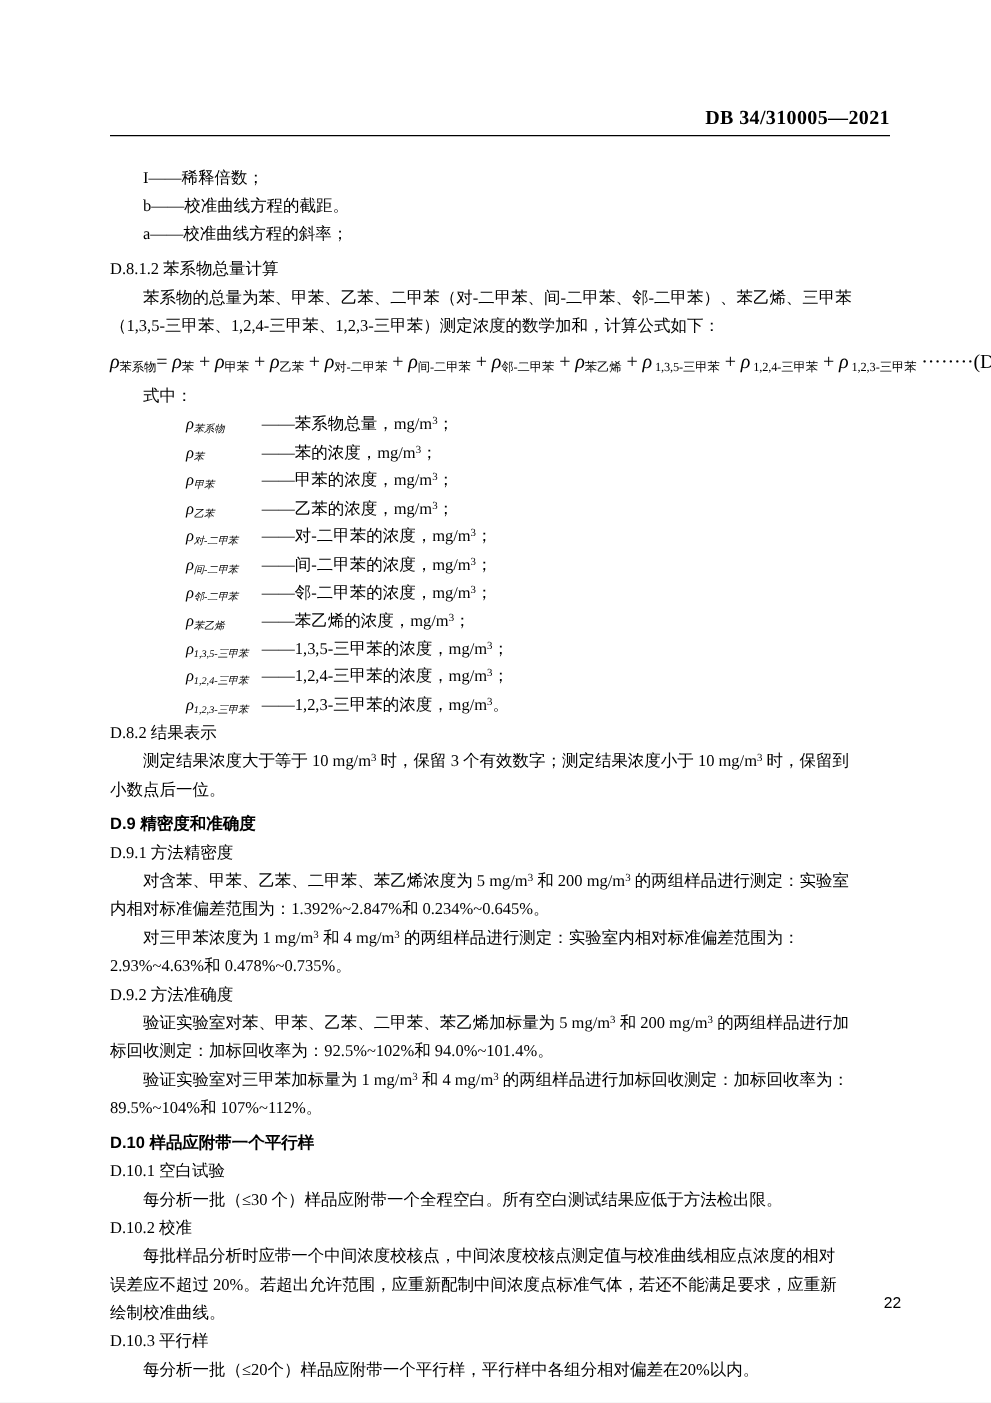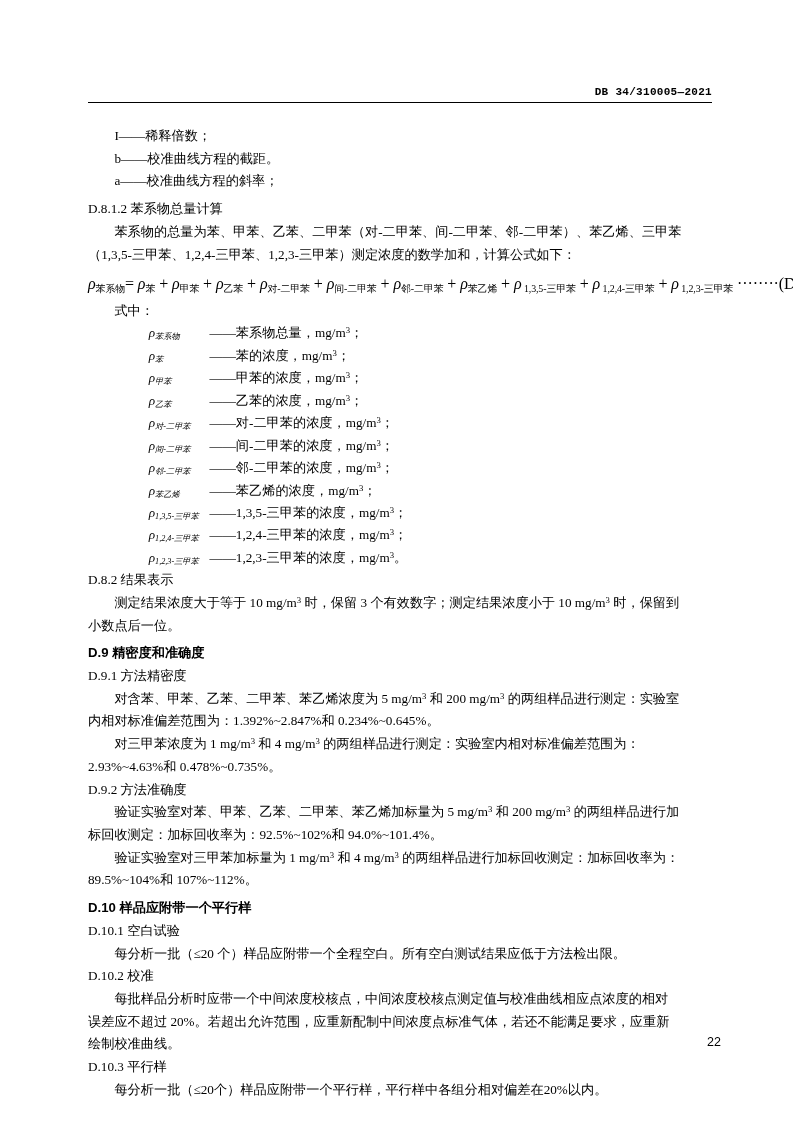--- a/index.html
+++ b/index.html
@@ -19,23 +19,23 @@
     overflow: hidden;
   }
   .content {
     position: absolute;
     left: 88px;
     top: 86px;
     width: 624px;
   }
   .header {
     text-align: right;
-    font-family: Liberation Mono, monospace;
+    font-family: Liberation Serif, serif;
     font-weight: bold;
-    font-size: 11px;
+    font-size: 16px;
     letter-spacing: 0.3px;
     padding-bottom: 4px;
     border-bottom: 1.6px solid #000;
     margin-bottom: 22px;
   }
   .body-block {
     font-size: 13.2px;
     line-height: 1.72;
   }
   p {
@@ -171,21 +171,21 @@
       <p class="indent1">2.93%~4.63%和 0.478%~0.735%。</p>
 
       <p class="sec-sub">D.9.2  方法准确度</p>
       <p class="indent-2em">验证实验室对苯、甲苯、乙苯、二甲苯、苯乙烯加标量为 5 mg/m<sup>3</sup> 和 200 mg/m<sup>3</sup> 的两组样品进行加</p>
       <p class="indent1">标回收测定：加标回收率为：92.5%~102%和 94.0%~101.4%。</p>
       <p class="indent-2em">验证实验室对三甲苯加标量为 1 mg/m<sup>3</sup> 和 4 mg/m<sup>3</sup> 的两组样品进行加标回收测定：加标回收率为：</p>
       <p class="indent1">89.5%~104%和 107%~112%。</p>
 
       <p class="sec-head mt6">D.10  样品应附带一个平行样</p>
       <p class="sec-sub">D.10.1  空白试验</p>
-      <p class="indent-2em">每分析一批（≤20 个）样品应附带一个全程空白。所有空白测试结果应低于方法检出限。</p>
+      <p class="indent-2em">每分析一批（≤30 个）样品应附带一个全程空白。所有空白测试结果应低于方法检出限。</p>
 
       <p class="sec-sub">D.10.2  校准</p>
       <p class="indent-2em">每批样品分析时应带一个中间浓度校核点，中间浓度校核点测定值与校准曲线相应点浓度的相对</p>
       <p class="indent1">误差应不超过 20%。若超出允许范围，应重新配制中间浓度点标准气体，若还不能满足要求，应重新</p>
       <p class="indent1">绘制校准曲线。</p>
 
       <p class="sec-sub">D.10.3  平行样</p>
       <p class="indent-2em">每分析一批（≤20个）样品应附带一个平行样，平行样中各组分相对偏差在20%以内。</p>
 
     </div>

